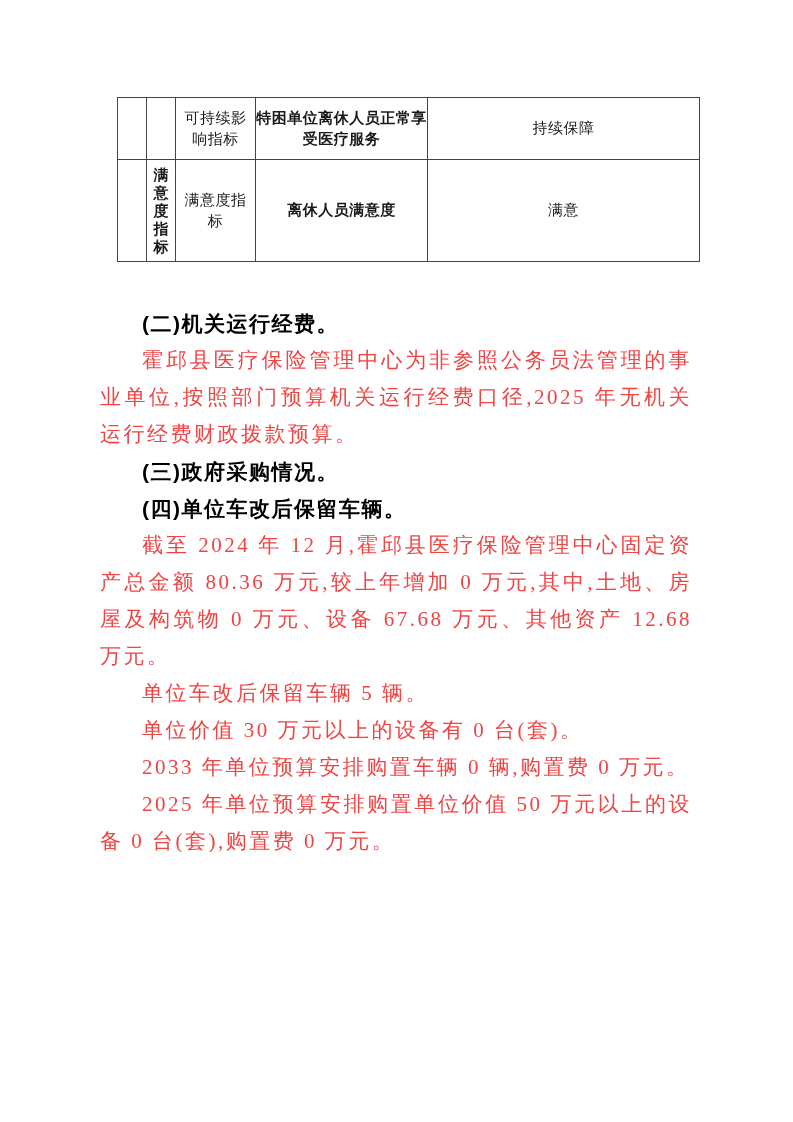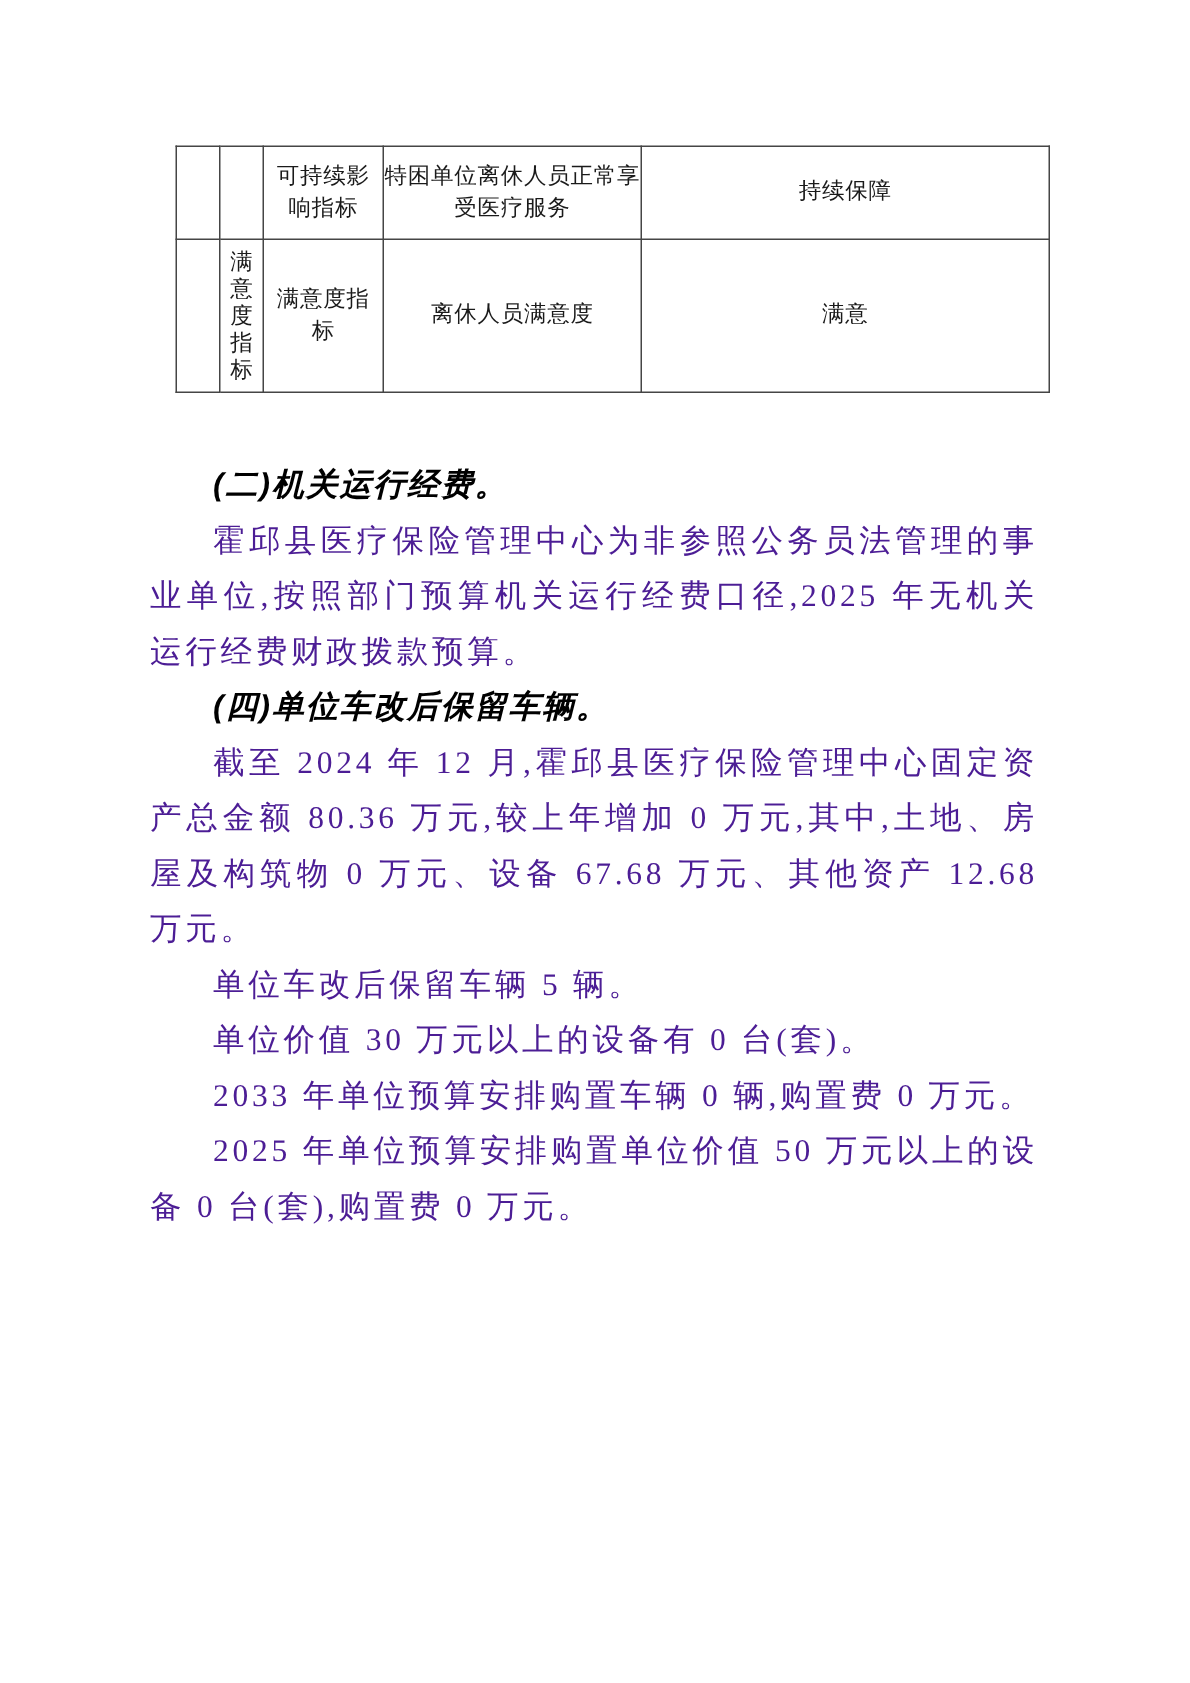--- a/index.html
+++ b/index.html
@@ -28,21 +28,21 @@
   .indicator-table td {
     border: 1px solid #454545;
     text-align: center;
     vertical-align: middle;
     font-size: 15px;
     line-height: 21px;
     letter-spacing: 0.5px;
     padding: 0 4px;
     color: #1a1a1a;
   }
-  .indicator-table td.no-pad { padding: 0; }
+  .indicator-table td.no-pad { padding: 0; font-weight: bold; }
   .row-1 { height: 62px; }
   .row-2 { height: 102px; }
   .vertical-label {
     width: 16px;
     margin: 0 auto;
     word-break: break-all;
     line-height: 18px;
     letter-spacing: 0;
   }
   
@@ -53,29 +53,28 @@
     width: 592px;
   }
   .text-block p {
     margin: 0;
     font-size: 21px;
     line-height: 37px;
     letter-spacing: 2.5px;
     text-indent: 2em;
     text-align: justify;
     text-justify: inter-character;
-    color: #4c1d95;
+    color: #ef4444;
   }
   .text-block p.heading {
     font-family: "Liberation Sans", "DejaVu Sans", sans-serif;
     font-weight: 700;
     text-align: left;
     letter-spacing: 1.5px;
     color: #000000;
-    font-style: italic;
   }
   
   .page-number {
     position: absolute;
     left: 118px;
     top: 1011px;
     font-size: 19px;
     letter-spacing: 2px;
     color: #000000;
   }
@@ -109,20 +108,21 @@
         <td>满意度指标</td>
         <td class="no-pad">离休人员满意度</td>
         <td>满意</td>
       </tr>
     </tbody>
   </table>
 
   <div class="text-block">
     <p class="heading">(二)机关运行经费。</p>
     <p class="para">霍邱县医疗保险管理中心为非参照公务员法管理的事业单位,按照部门预算机关运行经费口径,2025 年无机关运行经费财政拨款预算。</p>
+    <p class="heading">(三)政府采购情况。</p>
     <p class="heading">(四)单位车改后保留车辆。</p>
     <p class="para">截至 2024 年 12 月,霍邱县医疗保险管理中心固定资产总金额 80.36 万元,较上年增加 0 万元,其中,土地、房屋及构筑物 0 万元、设备 67.68 万元、其他资产 12.68 万元。</p>
     <p class="para">单位车改后保留车辆 5 辆。</p>
     <p class="para">单位价值 30 万元以上的设备有 0 台(套)。</p>
     <p class="para">2033 年单位预算安排购置车辆 0 辆,购置费 0 万元。</p>
     <p class="para">2025 年单位预算安排购置单位价值 50 万元以上的设备 0 台(套),购置费 0 万元。</p>
   </div>
 
   <div class="page-number">- 18 -</div>
 

